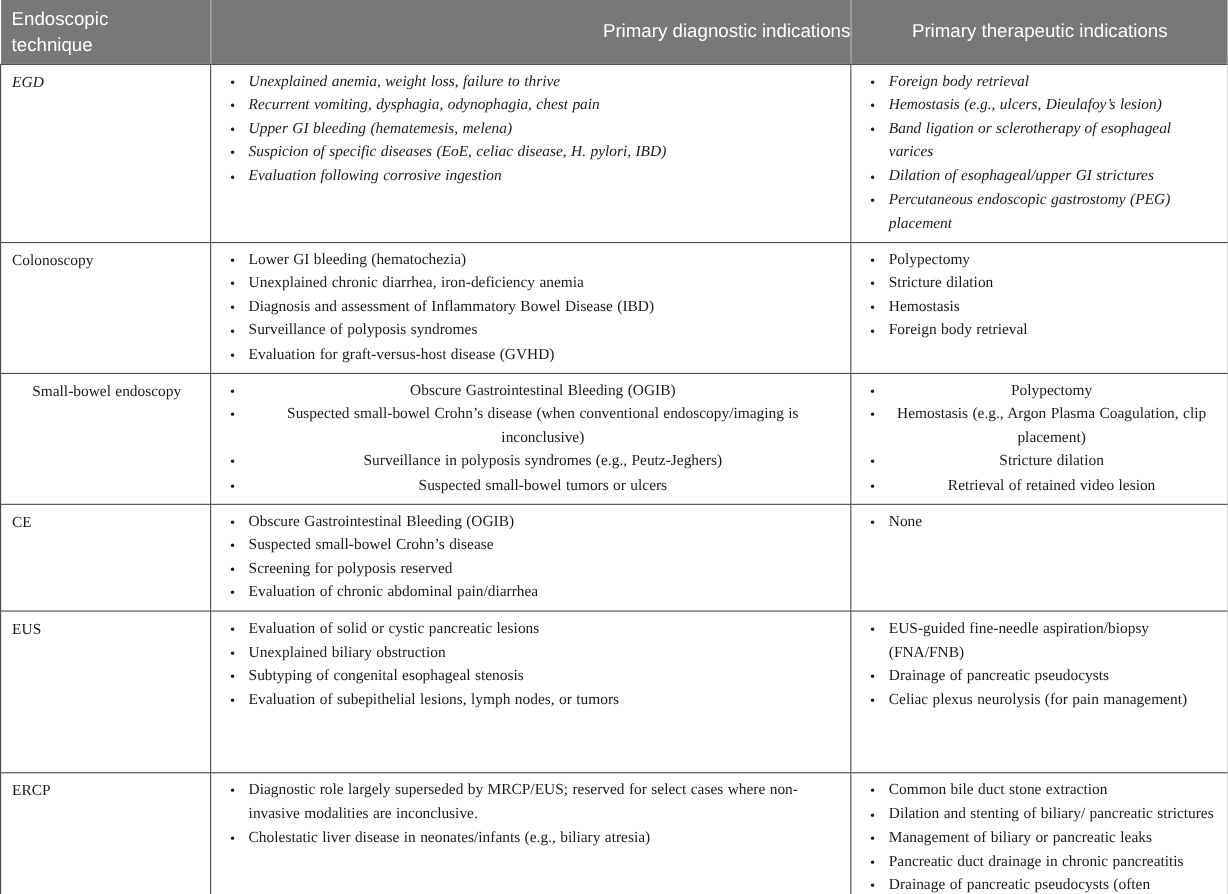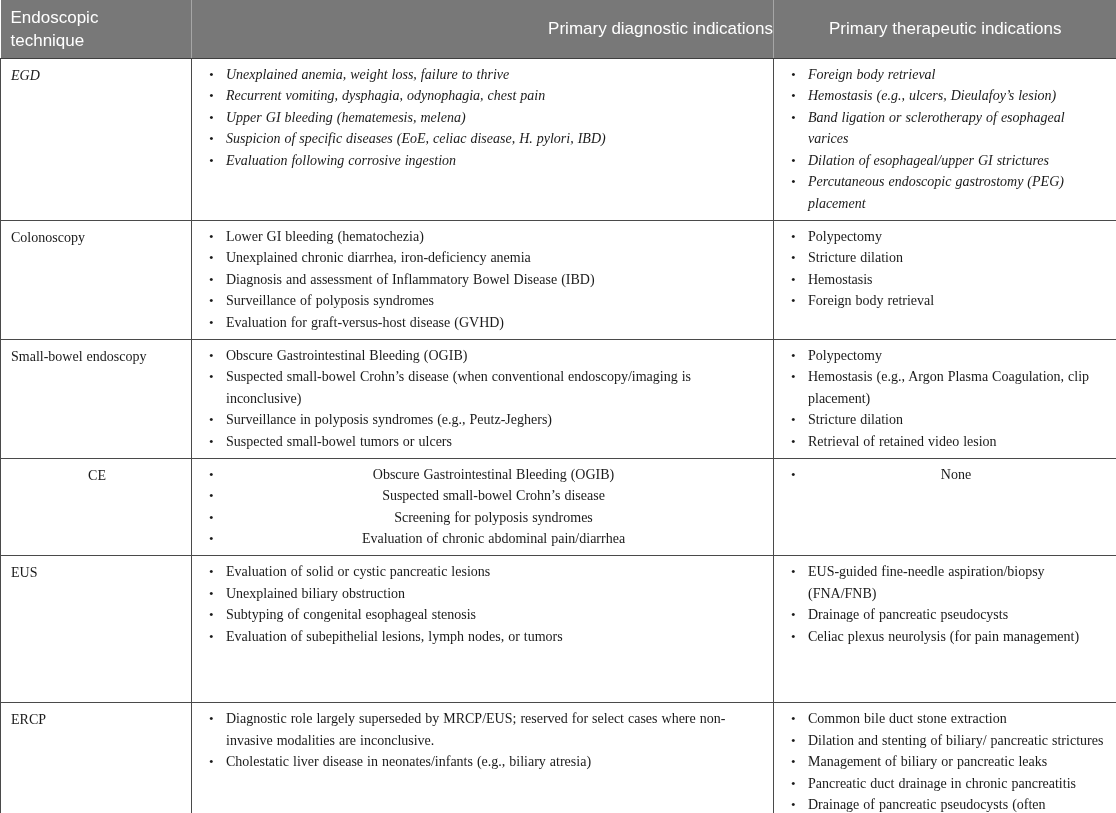--- a/index.html
+++ b/index.html
@@ -42,22 +42,22 @@
     line-height: 21.6px;
     color: #1a1a1a;
     padding: 5px 8px;
     word-spacing: 0.5px;
   }
   td.tech { padding: 6px 8px 6px 10px; }
 
   
   tbody tr:nth-child(1) td { height: 155px; font-style: italic; }
   tbody tr:nth-child(2) td { height: 112px; }
-  tbody tr:nth-child(3) td { height: 111px; }
-  tbody tr:nth-child(4) td { height: 88px; text-align: center;  }
+  tbody tr:nth-child(3) td { height: 111px; text-align: center; }
+  tbody tr:nth-child(4) td { height: 88px;  }
   tbody tr:nth-child(5) td { height: 147px; }
   tbody tr:nth-child(6) td { height: 110px; }
 
   ul.bullets { list-style: none; margin: 0; padding: 0 4px 0 6px; }
   ul.bullets li {
     position: relative;
     padding-left: 20px;
   }
   ul.bullets li::before {
     content: "\2022";
@@ -149,21 +149,21 @@
               <li>Retrieval of retained video lesion</li>
             </ul>
           </td>
       </tr>
       <tr>
         <td class="tech">CE</td>
         <td>
             <ul class="bullets">
               <li>Obscure Gastrointestinal Bleeding (OGIB)</li>
               <li>Suspected small-bowel Crohn’s disease</li>
-              <li>Screening for polyposis syndromes</li>
+              <li>Screening for polyposis reserved</li>
               <li>Evaluation of chronic abdominal pain/diarrhea</li>
             </ul>
           </td>
         <td>
             <ul class="bullets">
               <li>None</li>
             </ul>
           </td>
       </tr>
       <tr>

